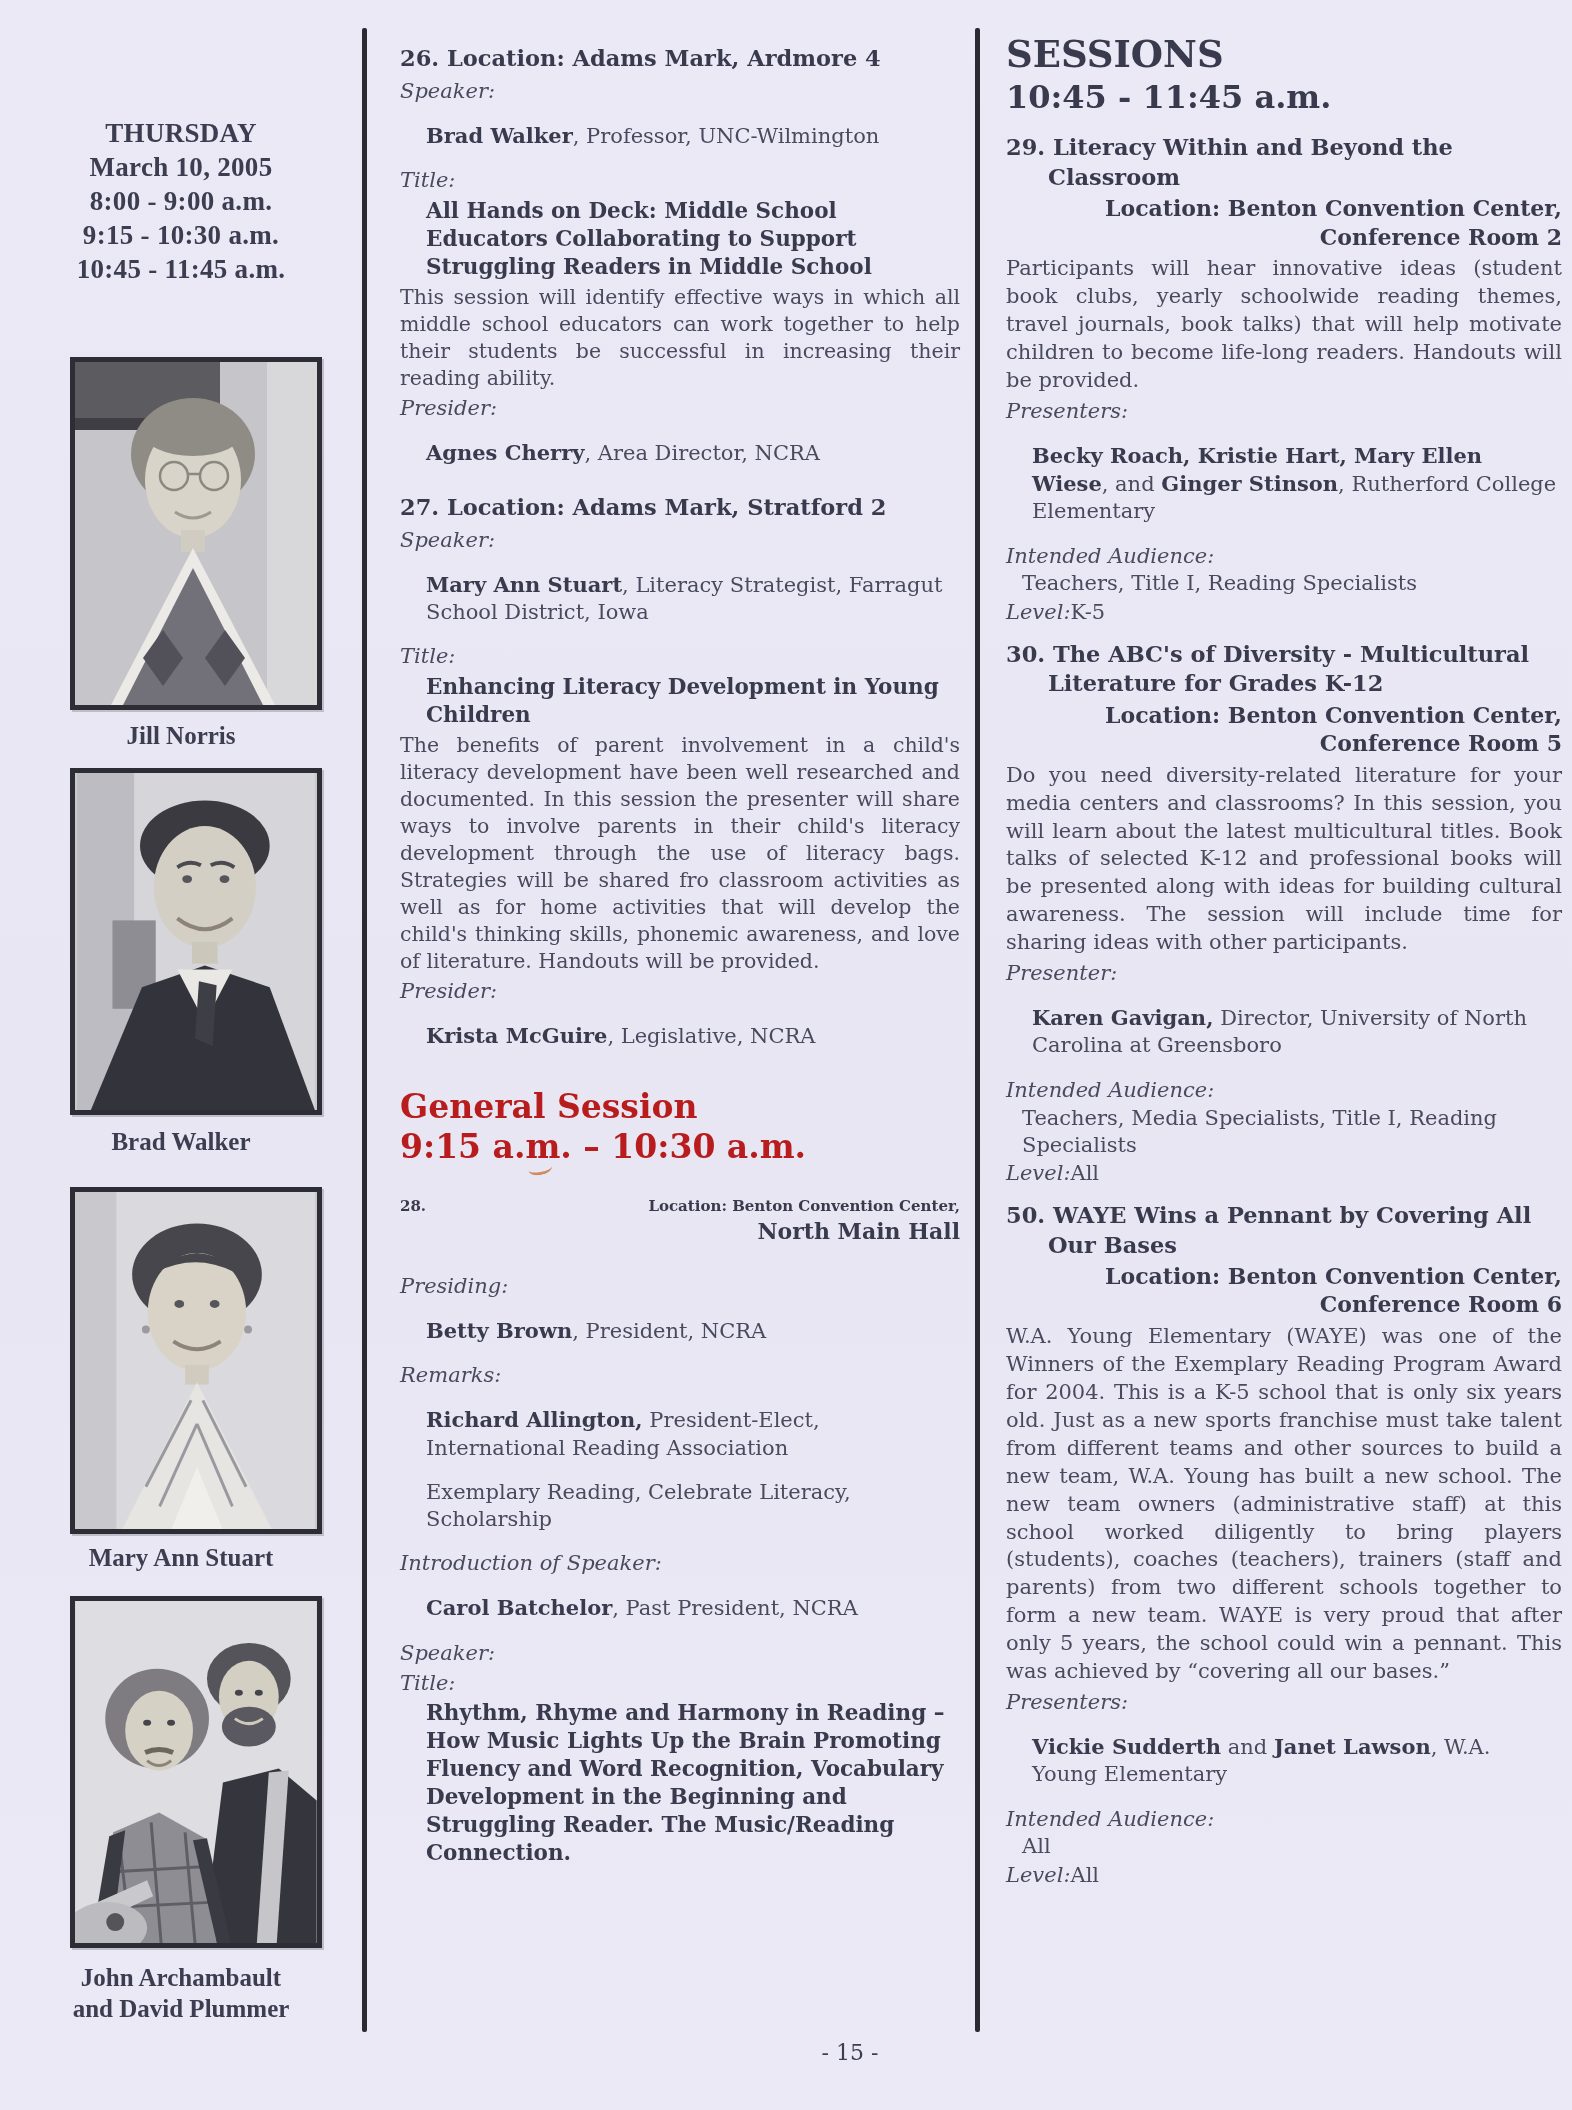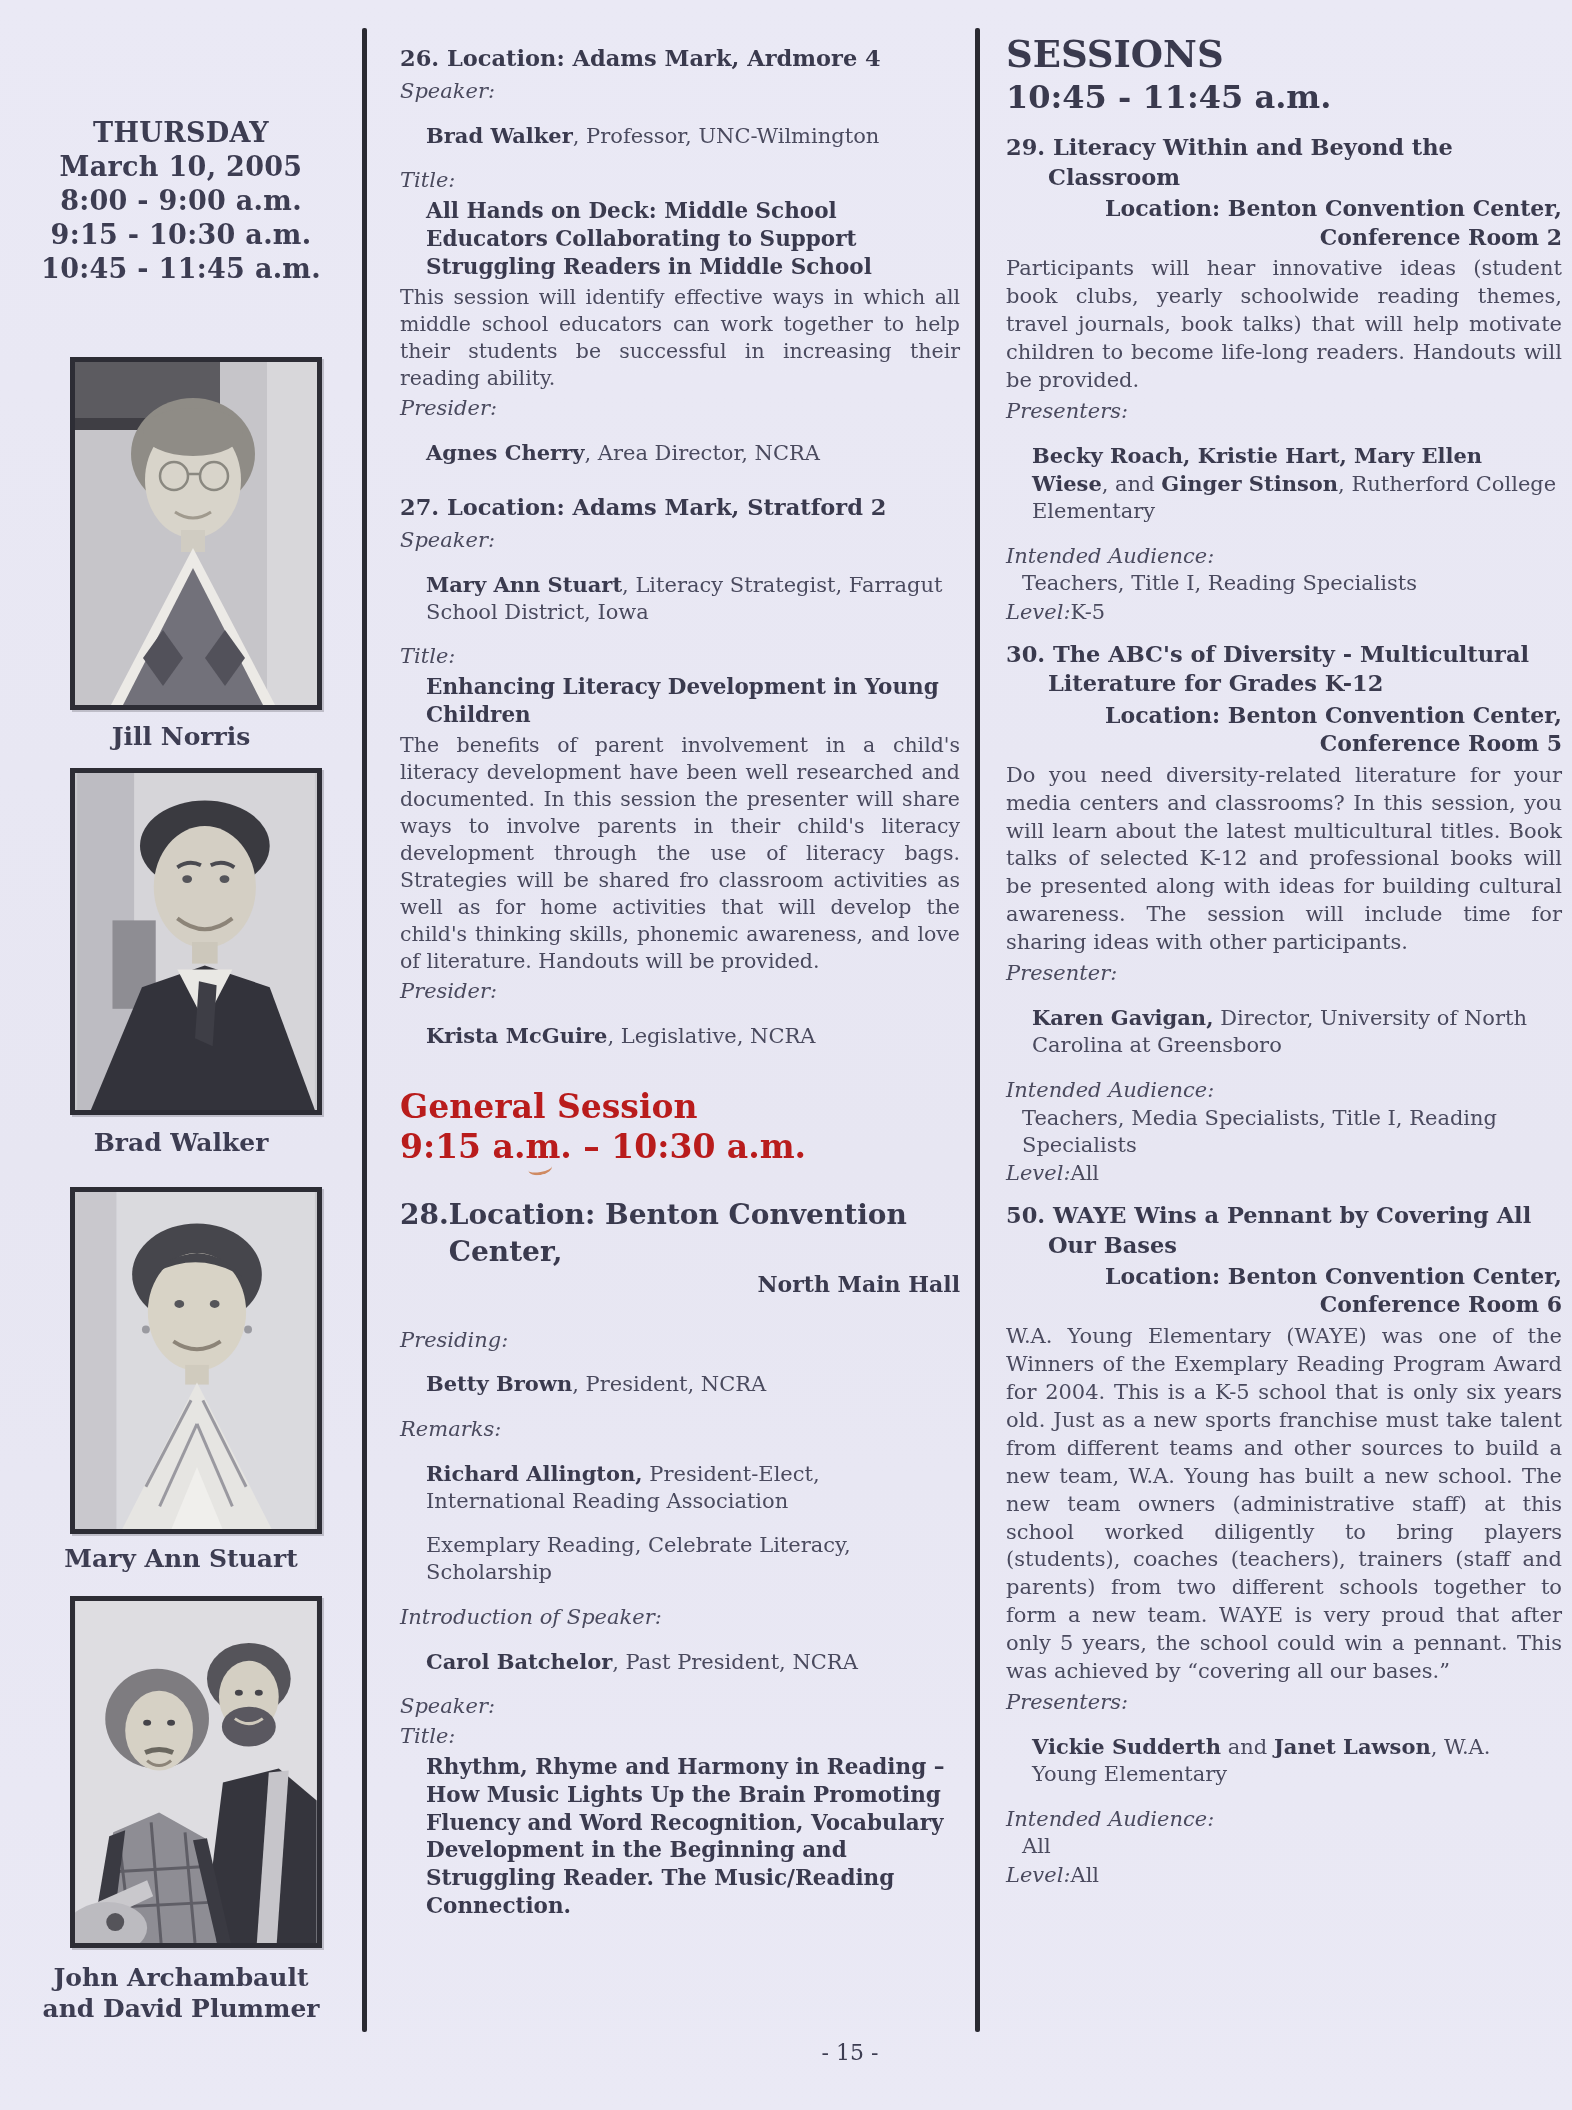--- a/index.html
+++ b/index.html
@@ -5,21 +5,21 @@
   html,body{margin:0;padding:0;}
   body{
     width:1572px;height:2110px;position:relative;overflow:hidden;
     background:linear-gradient(180deg,#eae9f5 0%,#e7e6f2 55%,#eae9f5 100%);
     font-family:"DejaVu Serif", serif;color:#4a4a5e;
   }
   .divider{position:absolute;top:28px;width:5px;height:2004px;background:#2a2a32;border-radius:2px;}
   #div1{left:362px;} #div2{left:975px;}
 
   
-  .left-col{position:absolute;left:0;top:0;width:362px;height:1618px;}
+  .left-col{position:absolute;left:0;top:0;width:362px;height:1618px;font-family:Liberation Serif, serif;}
   .day-header{position:absolute;top:116px;left:0;width:100%;text-align:center;
     font-weight:bold;font-size:27px;line-height:34px;color:#3d3d52;letter-spacing:.3px;}
   .photo{position:absolute;left:70px;width:252px;border:5px solid #2d2d35;box-sizing:border-box;
     background:#c9c9cd;box-shadow:2px 2px 0 rgba(40,40,50,.22);}
   #photo1{top:357px;height:353px;}
   #photo2{top:768px;height:347px;}
   #photo3{top:1187px;height:347px;}
   #photo4{top:1596px;height:352px;}
   .photo svg{display:block;width:100%;height:100%;}
   .cap{position:absolute;left:25px;width:312px;text-align:center;font-weight:bold;
@@ -34,21 +34,21 @@
   .lbl{font-style:italic;font-size:21px;line-height:1.28;margin:3px 0 1px;}
   .lbl.gap-top{margin-top:28px;}
   .pline{font-size:21px;line-height:1.3;padding-left:26px;margin:17px 0;}
   .b{font-weight:bold;color:#3a3a4e;}
   .stitle{font-weight:bold;font-size:21.5px;line-height:1.3;color:#3a3a4e;padding-left:26px;margin:3px 0;}
   .bodytext{font-size:20.5px;line-height:1.32;text-align:justify;margin:3px 0;}
   .bighead{font-weight:bold;font-size:33px;line-height:1.22;color:#b91c1c;margin-top:36px;}
   .bighead .line2{position:relative;display:inline-block;}
   .pen-mark{position:absolute;left:128px;bottom:-8px;width:24px;height:10px;
     border-bottom:3px solid #cf8a62;border-radius:50%;transform:rotate(-10deg);}
-  .s28row{display:flex;justify-content:space-between;font-weight:bold;font-size:28px;
+  .s28row{display:flex;justify-content:space-between;font-weight:bold;font-size:15px;
     color:#3a3a4e;margin-top:30px;line-height:1.3;}
   .locline{font-weight:bold;font-size:22px;text-align:right;color:#3a3a4e;line-height:1.3;}
 
   
   .right-col{position:absolute;left:1006px;top:34px;width:556px;}
   .rtitle1{font-weight:bold;font-size:37px;color:#3a3a4e;line-height:1.1;}
   .rtitle2{font-weight:bold;font-size:32px;color:#3a3a4e;line-height:1.15;margin-top:4px;}
   .rshead{font-weight:bold;font-size:22.5px;line-height:1.3;color:#3a3a4e;
     padding-left:42px;text-indent:-42px;margin:14px 0 2px;}
   .rshead.first{margin-top:18px;}

